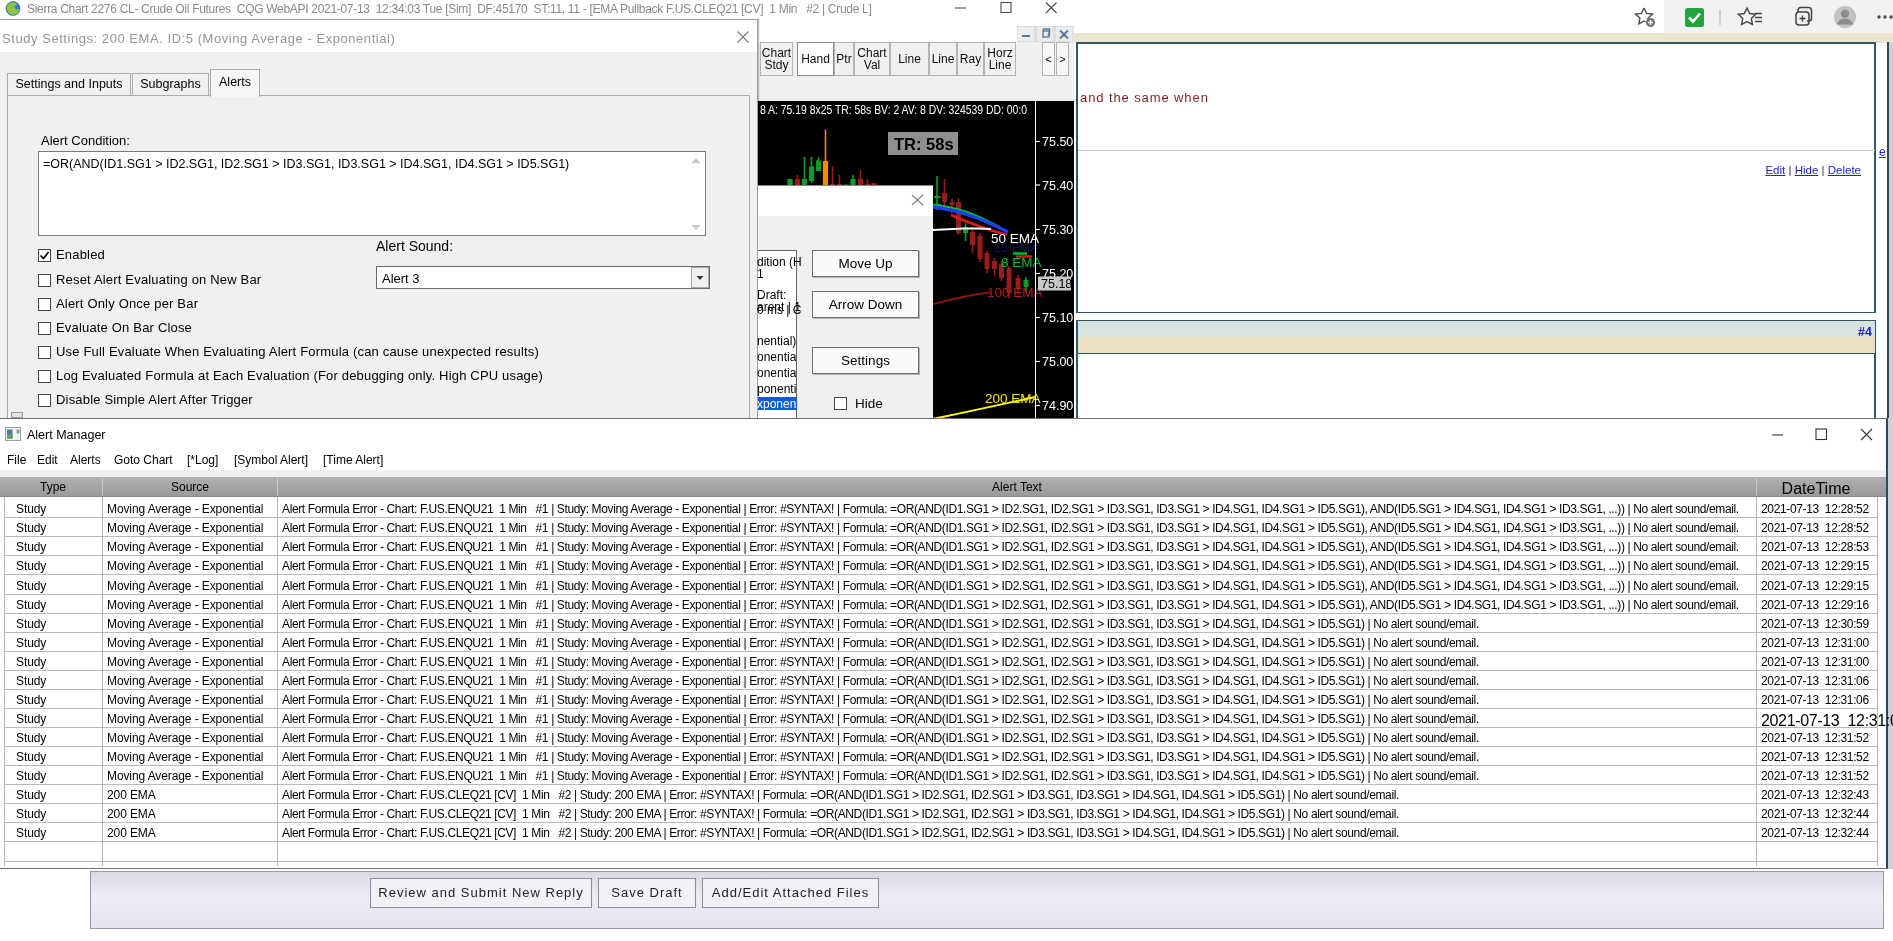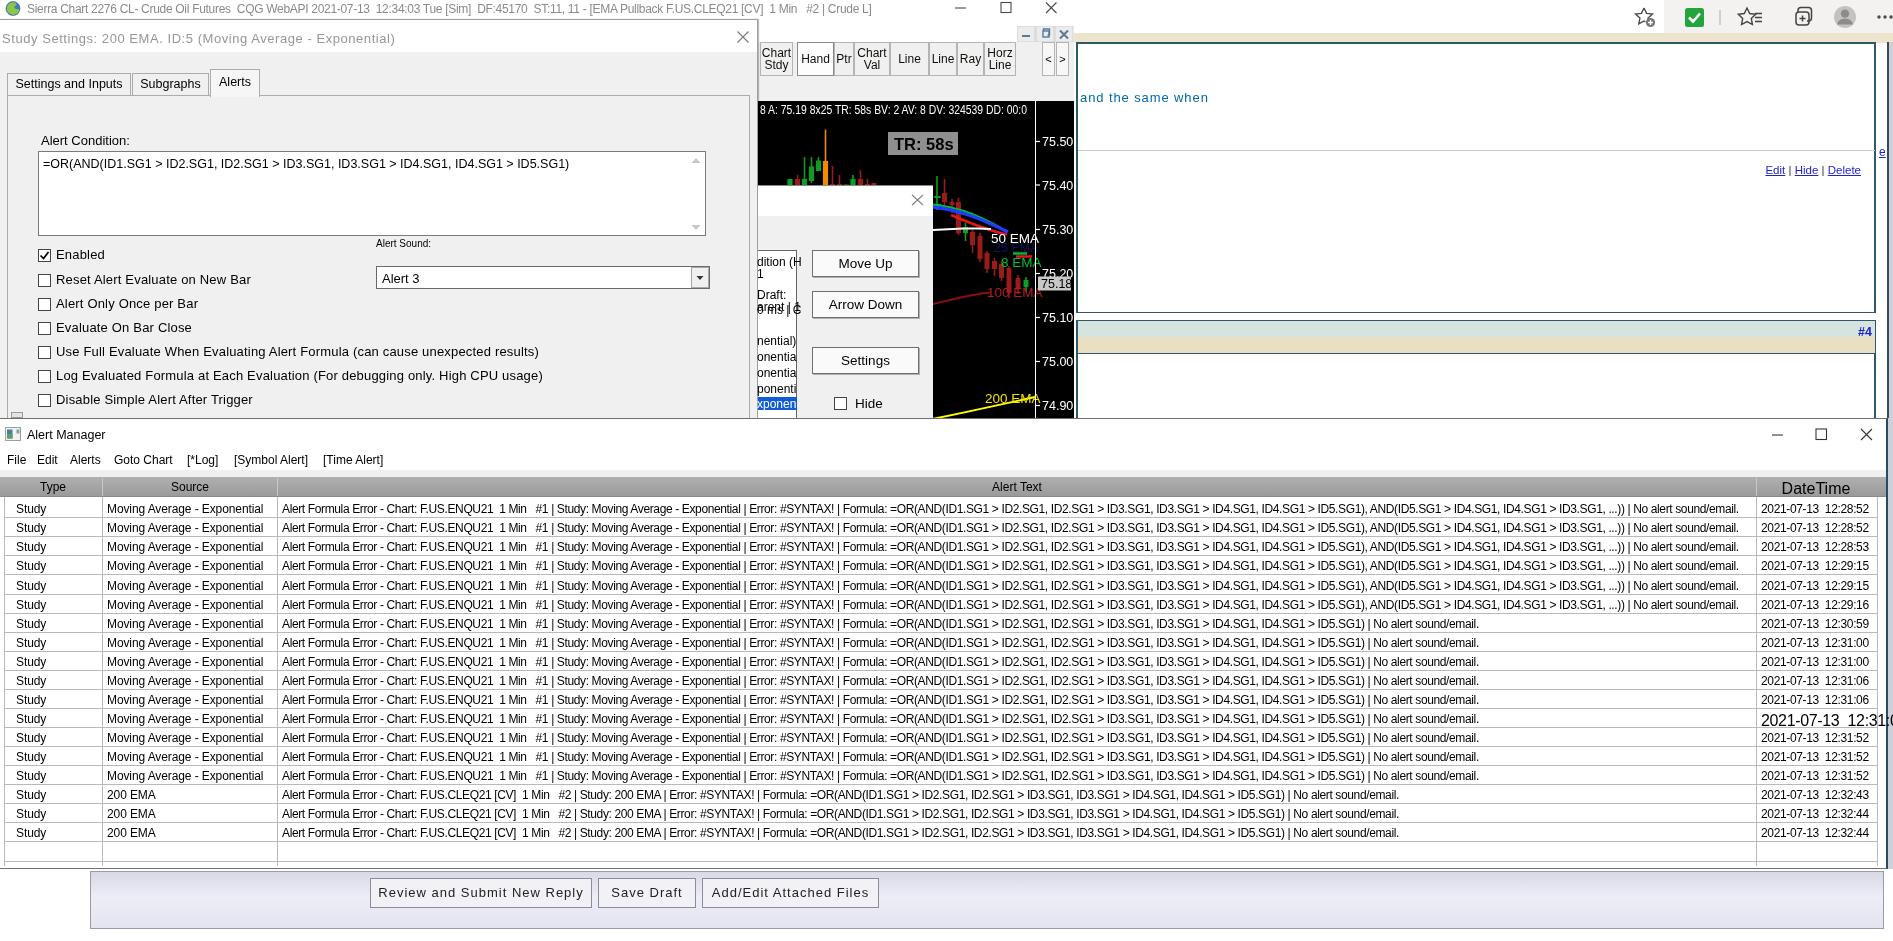--- a/index.html
+++ b/index.html
@@ -33,21 +33,21 @@
 <path d="M206.8 20.4a8.6 8.6 0 0 1 16.4 0z" fill="#8e8c8a"></path>
 <g fill="#4a4a4a">
 <circle cx="249" cy="13" r="1.7"></circle>
       <circle cx="255" cy="13" r="1.7"></circle>
       <circle cx="261" cy="13" r="1.7"></circle>
 </g>
 </svg>
 <div class="a" style="left:1074px;top:33px;width:819px;height:9.5px;background:#ece4cd"></div>
 <div class="a" style="left:1074px;top:42.5px;width:819px;height:827px;background:#fff"></div>
 <div class="a" style="left:1076px;top:42px;width:800px;height:271px;border-left:2px solid #2e5a66;border-right:2px solid #2e5a66;border-bottom:1px solid #2e5a66;border-top:2px solid #2e5a66;background:#fff"></div>
-<div class="a tb" style="left:1080px;top:90px;font-size:13px;letter-spacing:.9px;color:#0369a1">and the same when</div>
+<div class="a tb" style="left:1080px;top:90px;font-size:13px;letter-spacing:.9px;color:#7f1d1d">and the same when</div>
 <div class="a" style="left:1078px;top:150px;width:797px;height:1px;background:#c9c9c9"></div>
 <div class="a tb" style="right:32px;top:164px;font-size:11.5px"><span style="color:#2222cc;text-decoration:underline">Edit</span> <span style="color:#333">|</span> <span style="color:#2222cc;text-decoration:underline">Hide</span> <span style="color:#333">|</span> <span style="color:#2222cc;text-decoration:underline">Delete</span></div>
 <div class="a" style="left:1076px;top:320px;width:800px;height:98px;border-left:2px solid #2e5a66;border-right:2px solid #2e5a66;border-top:1px solid #2e5a66;background:#fff"></div>
 <div class="a" style="left:1078px;top:321px;width:797px;height:16px;background:#d5e4de"></div>
 <div class="a tb" style="left:1858px;top:325px;font-size:12.5px;font-weight:bold;color:#2222cc;text-decoration:underline">#4</div>
 <div class="a" style="left:1078px;top:337px;width:797px;height:16.5px;background:#ebdfc1;border-bottom:1px solid #2e5a66"></div>
 <div class="a tb" style="left:1879px;top:145px;font-size:12px;color:#2222cc;text-decoration:underline">e</div>
 <div class="a" style="left:1887px;top:42px;width:2px;height:827px;background:#2e4a66"></div>
 <div class="a" style="left:1889px;top:42px;width:4px;height:827px;background:#cfcfd4"></div>
 <div class="a" style="left:90px;top:871px;width:1794px;height:58px;border:1px solid #9a9aae;background:linear-gradient(180deg,#d9d9e6 0%,#ededf7 45%,#e4e4f0 100%)"></div>
@@ -193,32 +193,32 @@
 <svg class="a" style="left:688px;top:154px" width="16" height="80" viewBox="0 0 16 80">
     <path d="M8 4l4.5 5h-9z" fill="#c8c8c8"></path>
     <path d="M8 76l4.5-5h-9z" fill="#c8c8c8"></path>
   </svg>
 <div class="a" style="left:38px;top:249px;width:13px;height:13px;background:#fff;border:1px solid #454545"></div>
 <svg class="a" style="left:38px;top:249px" width="13" height="13" viewBox="0 0 13 13">
     <path d="M2.5 6.5l3 3 5-6.5" stroke="#000" stroke-width="1.7" fill="none"></path>
   </svg>
 <div class="a tb" style="left:56px;top:247px;font-size:13px;letter-spacing:.18px">Enabled</div>
 <div class="a" style="left:38px;top:274px;width:13px;height:13px;background:#fff;border:1px solid #454545"></div>
-<div class="a tb" style="left:56px;top:272px;font-size:13px;letter-spacing:.18px">Reset Alert Evaluate on New Bar</div>
+<div class="a tb" style="left:56px;top:272px;font-size:13px;letter-spacing:.18px">Reset Alert Evaluating on New Bar</div>
 <div class="a" style="left:38px;top:298px;width:13px;height:13px;background:#fff;border:1px solid #454545"></div>
 <div class="a tb" style="left:56px;top:296px;font-size:13px;letter-spacing:.18px">Alert Only Once per Bar</div>
 <div class="a" style="left:38px;top:322px;width:13px;height:13px;background:#fff;border:1px solid #454545"></div>
 <div class="a tb" style="left:56px;top:320px;font-size:13px;letter-spacing:.18px">Evaluate On Bar Close</div>
 <div class="a" style="left:38px;top:346px;width:13px;height:13px;background:#fff;border:1px solid #454545"></div>
 <div class="a tb" style="left:56px;top:344px;font-size:13px;letter-spacing:.18px">Use Full Evaluate When Evaluating Alert Formula (can cause unexpected results)</div>
 <div class="a" style="left:38px;top:370px;width:13px;height:13px;background:#fff;border:1px solid #454545"></div>
 <div class="a tb" style="left:56px;top:368px;font-size:13px;letter-spacing:.18px">Log Evaluated Formula at Each Evaluation (For debugging only. High CPU usage)</div>
 <div class="a" style="left:38px;top:394px;width:13px;height:13px;background:#fff;border:1px solid #454545"></div>
 <div class="a tb" style="left:56px;top:392px;font-size:13px;letter-spacing:.18px">Disable Simple Alert After Trigger</div>
-<div class="a tb" style="left:376px;top:238px;font-size:10px">Alert Sound:</div>
+<div class="a tb" style="left:376px;top:238px;font-size:14px">Alert Sound:</div>
 <div class="a" style="left:376px;top:266px;width:334px;height:23px;background:#fff;border:1px solid #6a6a6a"></div>
 <div class="a tb" style="left:382px;top:271px;font-size:13px">Alert 3</div>
 <div class="a" style="left:691px;top:267px;width:18px;height:21px;background:#f0f0f0;border:1px solid #a8a8a8"></div>
 <svg class="a" style="left:691px;top:267px" width="18" height="21" viewBox="0 0 18 21">
     <path d="M5.5 9l3.5 4 3.5-4z" fill="#333"></path>
   </svg>
 <div class="a" style="left:11px;top:412px;width:12px;height:6px;background:#e4e4e4;border:1px solid #9a9a9a"></div>
 
 <div class="a" style="left:758px;top:185px;width:175px;height:233px;background:#f0f0f0;border-top:1px solid #888"></div>
 <div class="a" style="left:758px;top:186px;width:175px;height:29.5px;background:#fff"></div>

